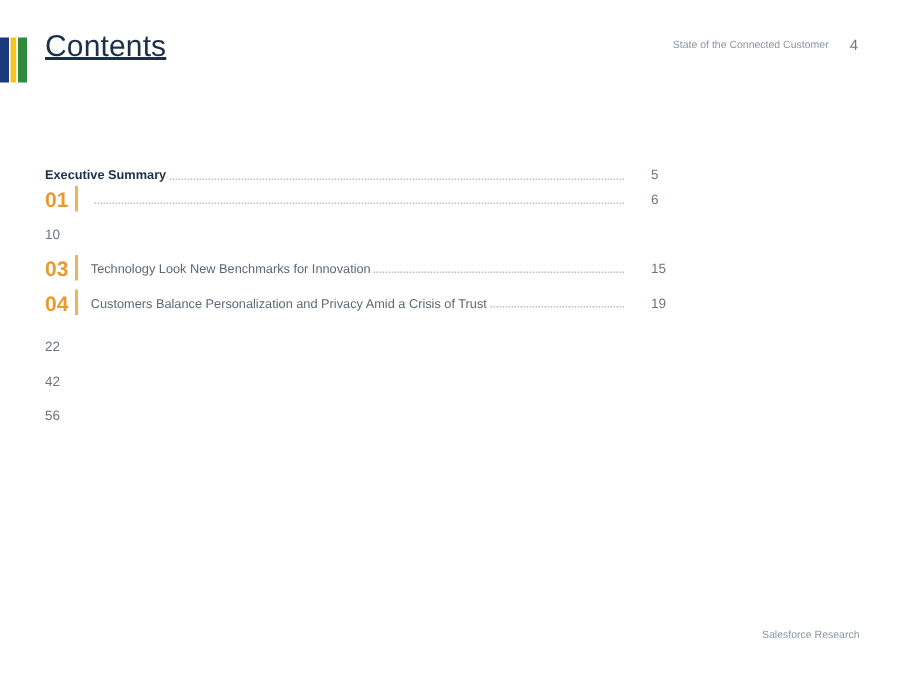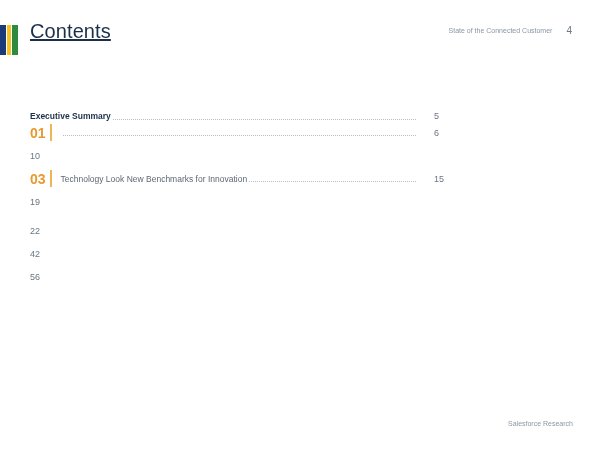--- a/index.html
+++ b/index.html
@@ -73,20 +73,26 @@
     <div class="label-wrap">
       <span class="num">03</span>
       <span class="bar"></span>
       <span class="label reg">Technology Look New Benchmarks for Innovation</span>
       <span class="dots"></span>
     </div>
     <span class="page">15</span>
   </div>
 
   <div class="row">
+    <div class="label-wrap">
+      <span class="num">04</span>
+      <span class="bar"></span>
+      <span class="label reg">Customers Balance Personalization and Privacy Amid a Crisis of Trust</span>
+      <span class="dots"></span>
+    </div>
     <span class="page">19</span>
   </div>
 
   <div class="row sec">
     <span class="page">22</span>
   </div>
 
 
   <div class="row sec">
     <span class="page">42</span>

